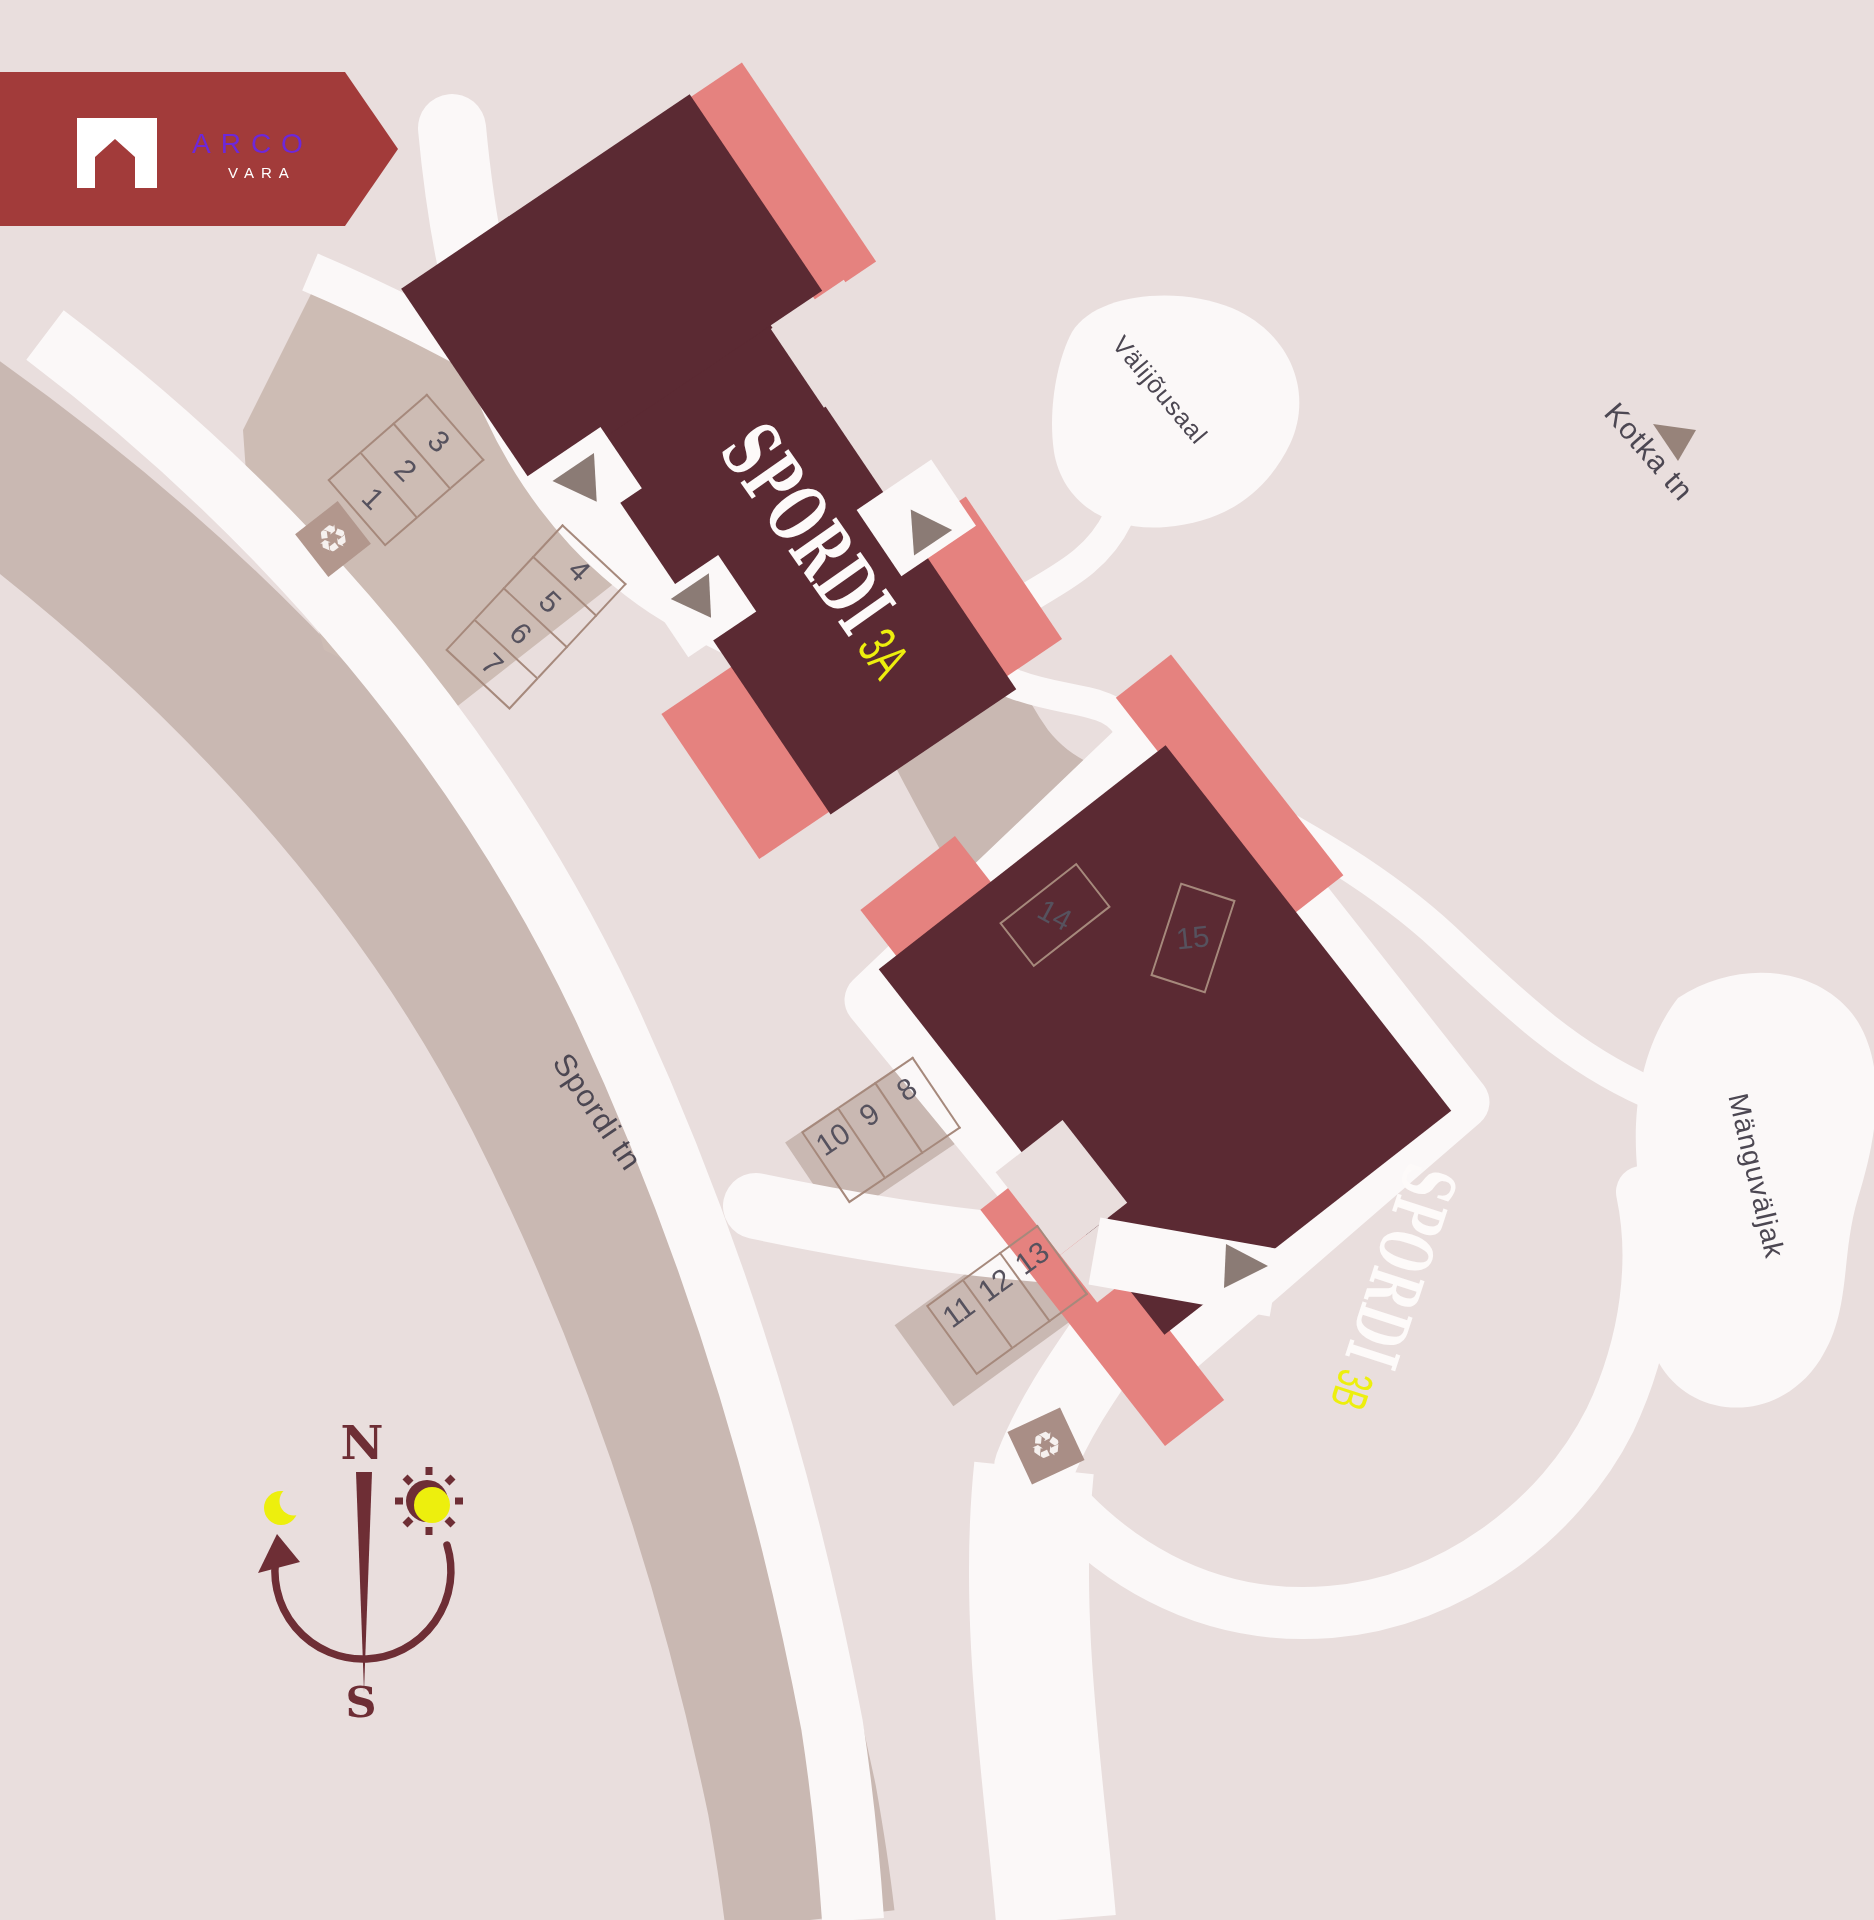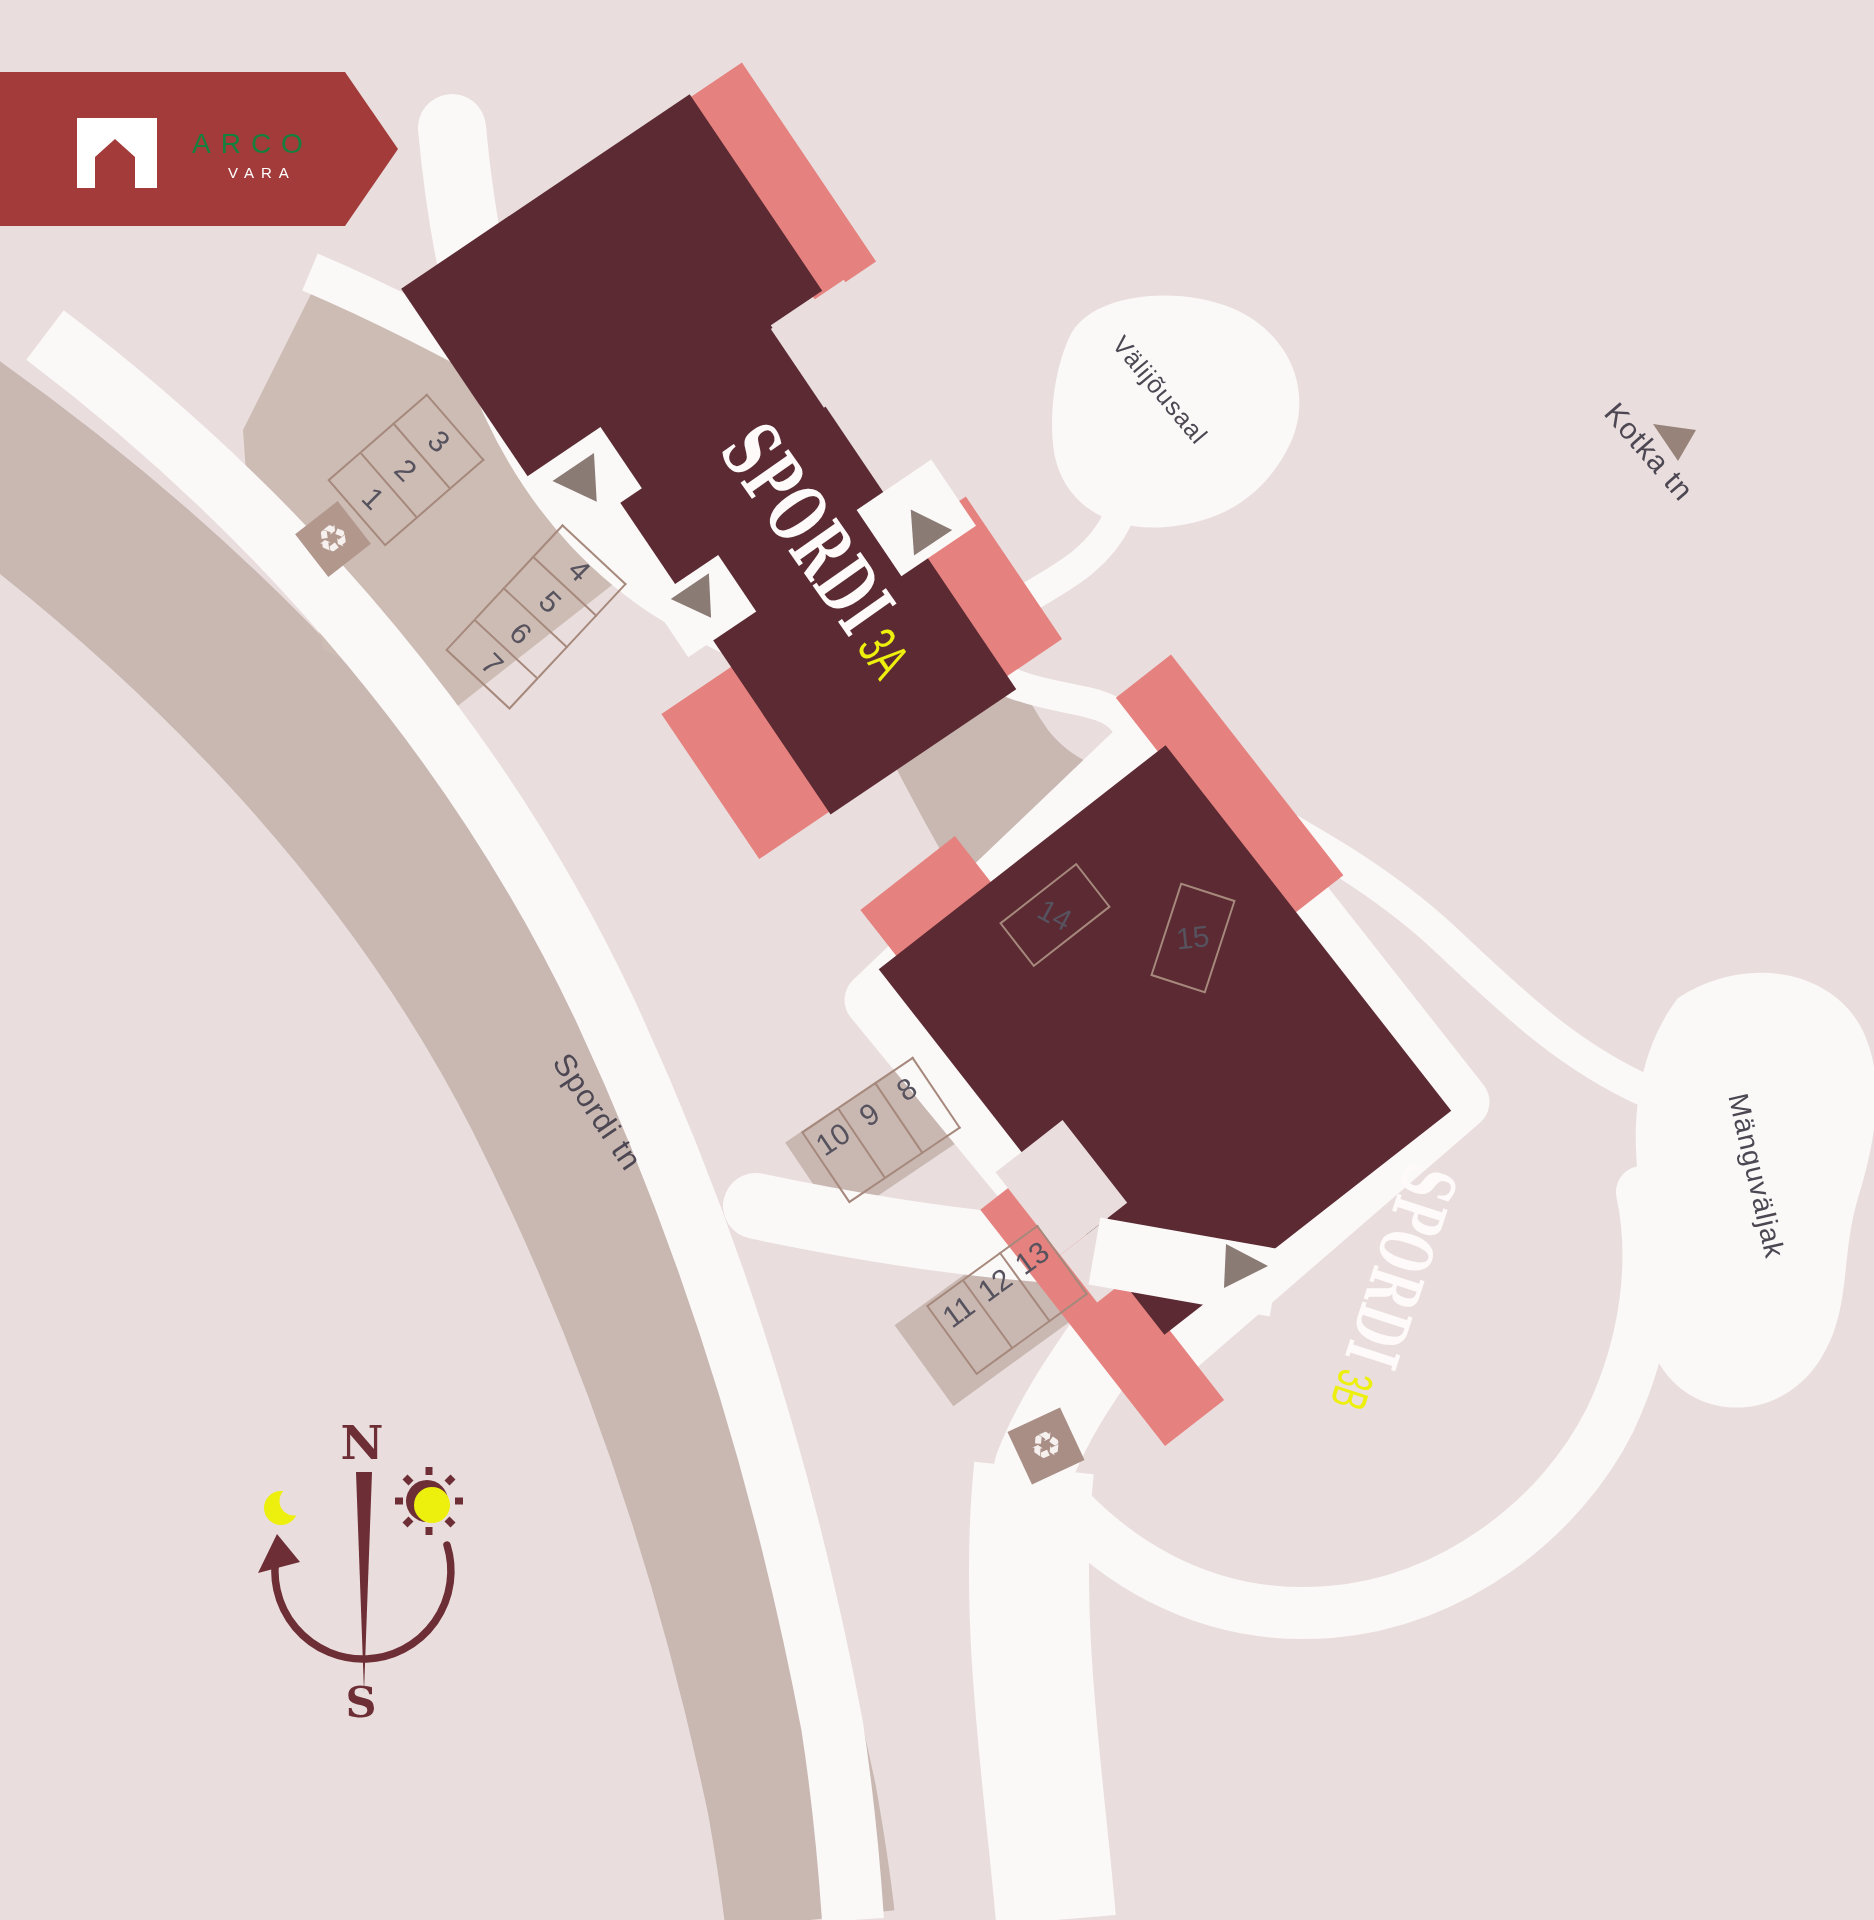--- a/index.html
+++ b/index.html
@@ -23,21 +23,21 @@
   .pcell{box-sizing:border-box;border:2px solid #a6897c;display:flex;
          align-items:center;justify-content:center;background:transparent;}
   .pcell + .pcell{border-left:none;}
   .pcell.topnum{align-items:flex-start;padding-top:5px;}
   .pnum{font-size:30px;color:#56525e;display:inline-block;}
   
   .recy{font-family:"DejaVu Sans",sans-serif;color:#f6f1ef;font-size:36px;line-height:1;}
   
   .compassL{font-family:"DejaVu Serif",serif;color:#6e2e35;font-weight:700;}
   
-  .brand{color:#15803d;font-size:28px;letter-spacing:10px;font-weight:400;}
+  .brand{color:#6d28d9;font-size:28px;letter-spacing:10px;font-weight:400;}
   .brandsub{color:#ffffff;font-size:15px;letter-spacing:7px;}
 </style>
 </head>
 <body>
 
 <div class="stage">
 
   <svg width="1874" height="1920" viewBox="0 0 1874 1920">
 
     <path d="M -50,430 C 210,615 420,840 548,1092 C 662,1318 742,1560 792,1800 C 800,1845 806,1885 810,1920" fill="none" stroke="#c9b8b2" stroke-width="170"></path>

